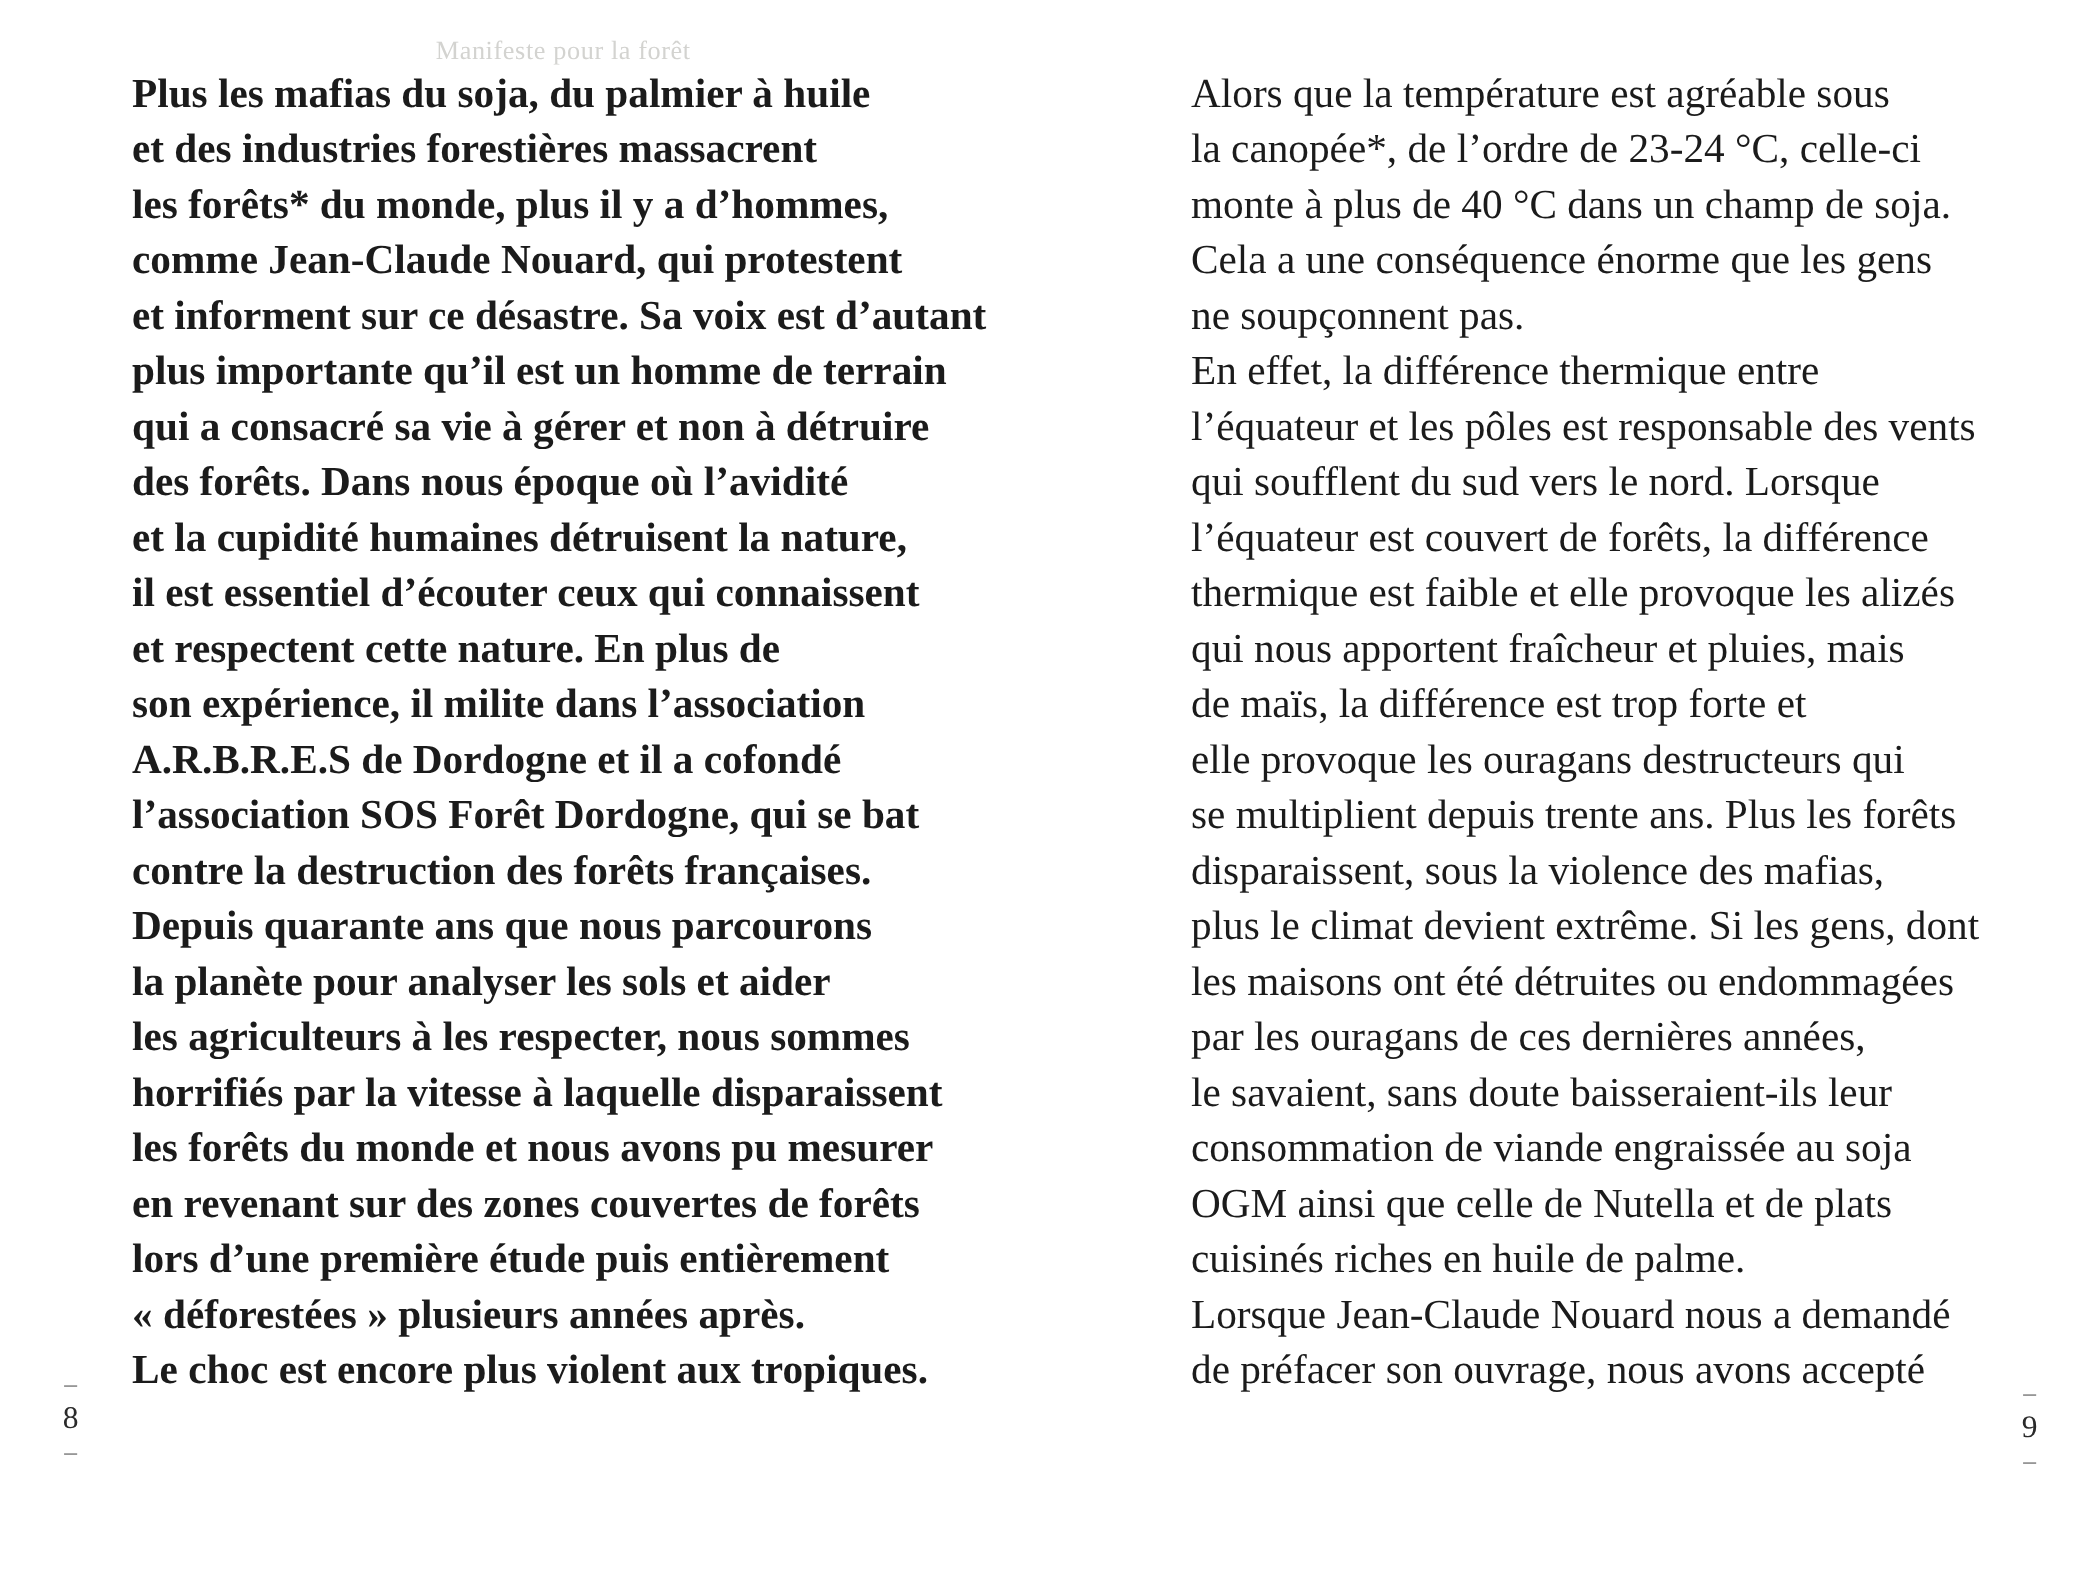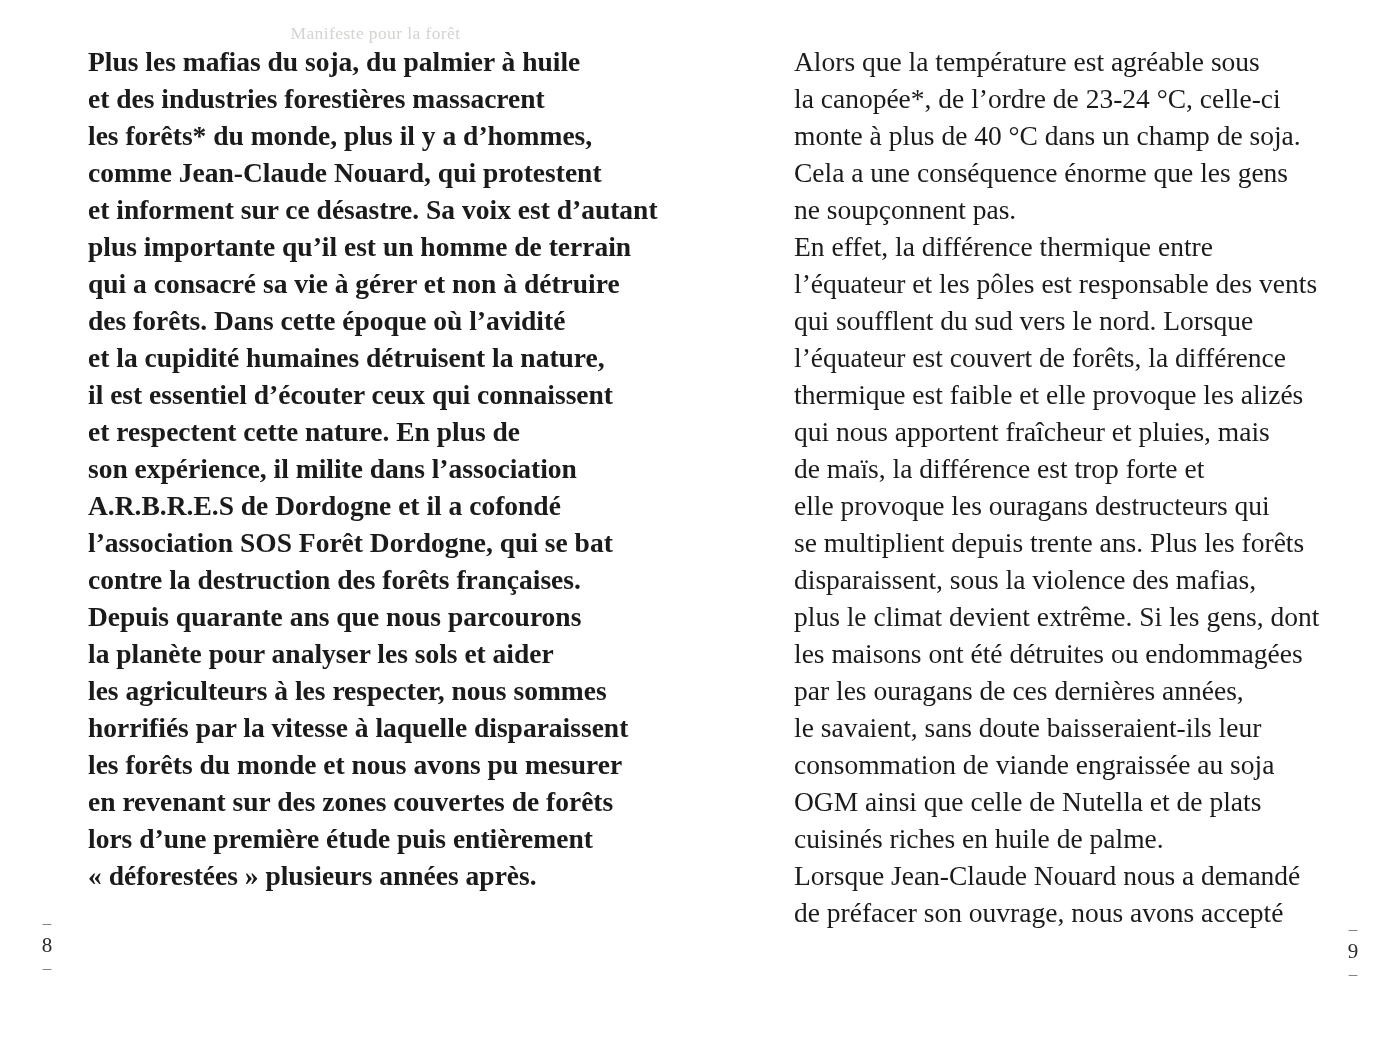--- a/index.html
+++ b/index.html
@@ -69,36 +69,37 @@
   </div>
 
   <div class="column left">
     <div class="line">Plus les mafias du soja, du palmier à huile</div>
     <div class="line">et des industries forestières massacrent</div>
     <div class="line">les forêts* du monde, plus il y a d’hommes,</div>
     <div class="line">comme Jean-Claude Nouard, qui protestent</div>
     <div class="line">et informent sur ce désastre. Sa voix est d’autant</div>
     <div class="line">plus importante qu’il est un homme de terrain</div>
     <div class="line">qui a consacré sa vie à gérer et non à détruire</div>
-    <div class="line">des forêts. Dans cette époque où l’avidité</div>
+    <div class="line">des forêts. Dans nous époque où l’avidité</div>
     <div class="line">et la cupidité humaines détruisent la nature,</div>
     <div class="line">il est essentiel d’écouter ceux qui connaissent</div>
     <div class="line">et respectent cette nature. En plus de</div>
     <div class="line">son expérience, il milite dans l’association</div>
     <div class="line">A.R.B.R.E.S de Dordogne et il a cofondé</div>
     <div class="line">l’association SOS Forêt Dordogne, qui se bat</div>
     <div class="line">contre la destruction des forêts françaises.</div>
     <div class="line">Depuis quarante ans que nous parcourons</div>
     <div class="line">la planète pour analyser les sols et aider</div>
     <div class="line">les agriculteurs à les respecter, nous sommes</div>
     <div class="line">horrifiés par la vitesse à laquelle  disparaissent</div>
     <div class="line">les forêts du monde et nous avons pu mesurer</div>
     <div class="line">en revenant sur des zones couvertes de forêts</div>
     <div class="line">lors d’une première étude puis entièrement</div>
     <div class="line">« déforestées » plusieurs années après.</div>
+    <div class="line">Le choc est encore plus violent aux tropiques.</div>
   </div>
 
   <div class="column right">
     <div class="line">Alors que la température est agréable sous</div>
     <div class="line">la canopée*, de l’ordre de 23-24 °C, celle-ci</div>
     <div class="line">monte à plus de 40 °C dans un champ de soja.</div>
     <div class="line">Cela a une conséquence énorme que les gens</div>
     <div class="line">ne soupçonnent pas.</div>
     <div class="line">En effet, la différence thermique entre</div>
     <div class="line">l’équateur et les pôles est responsable des vents</div>

